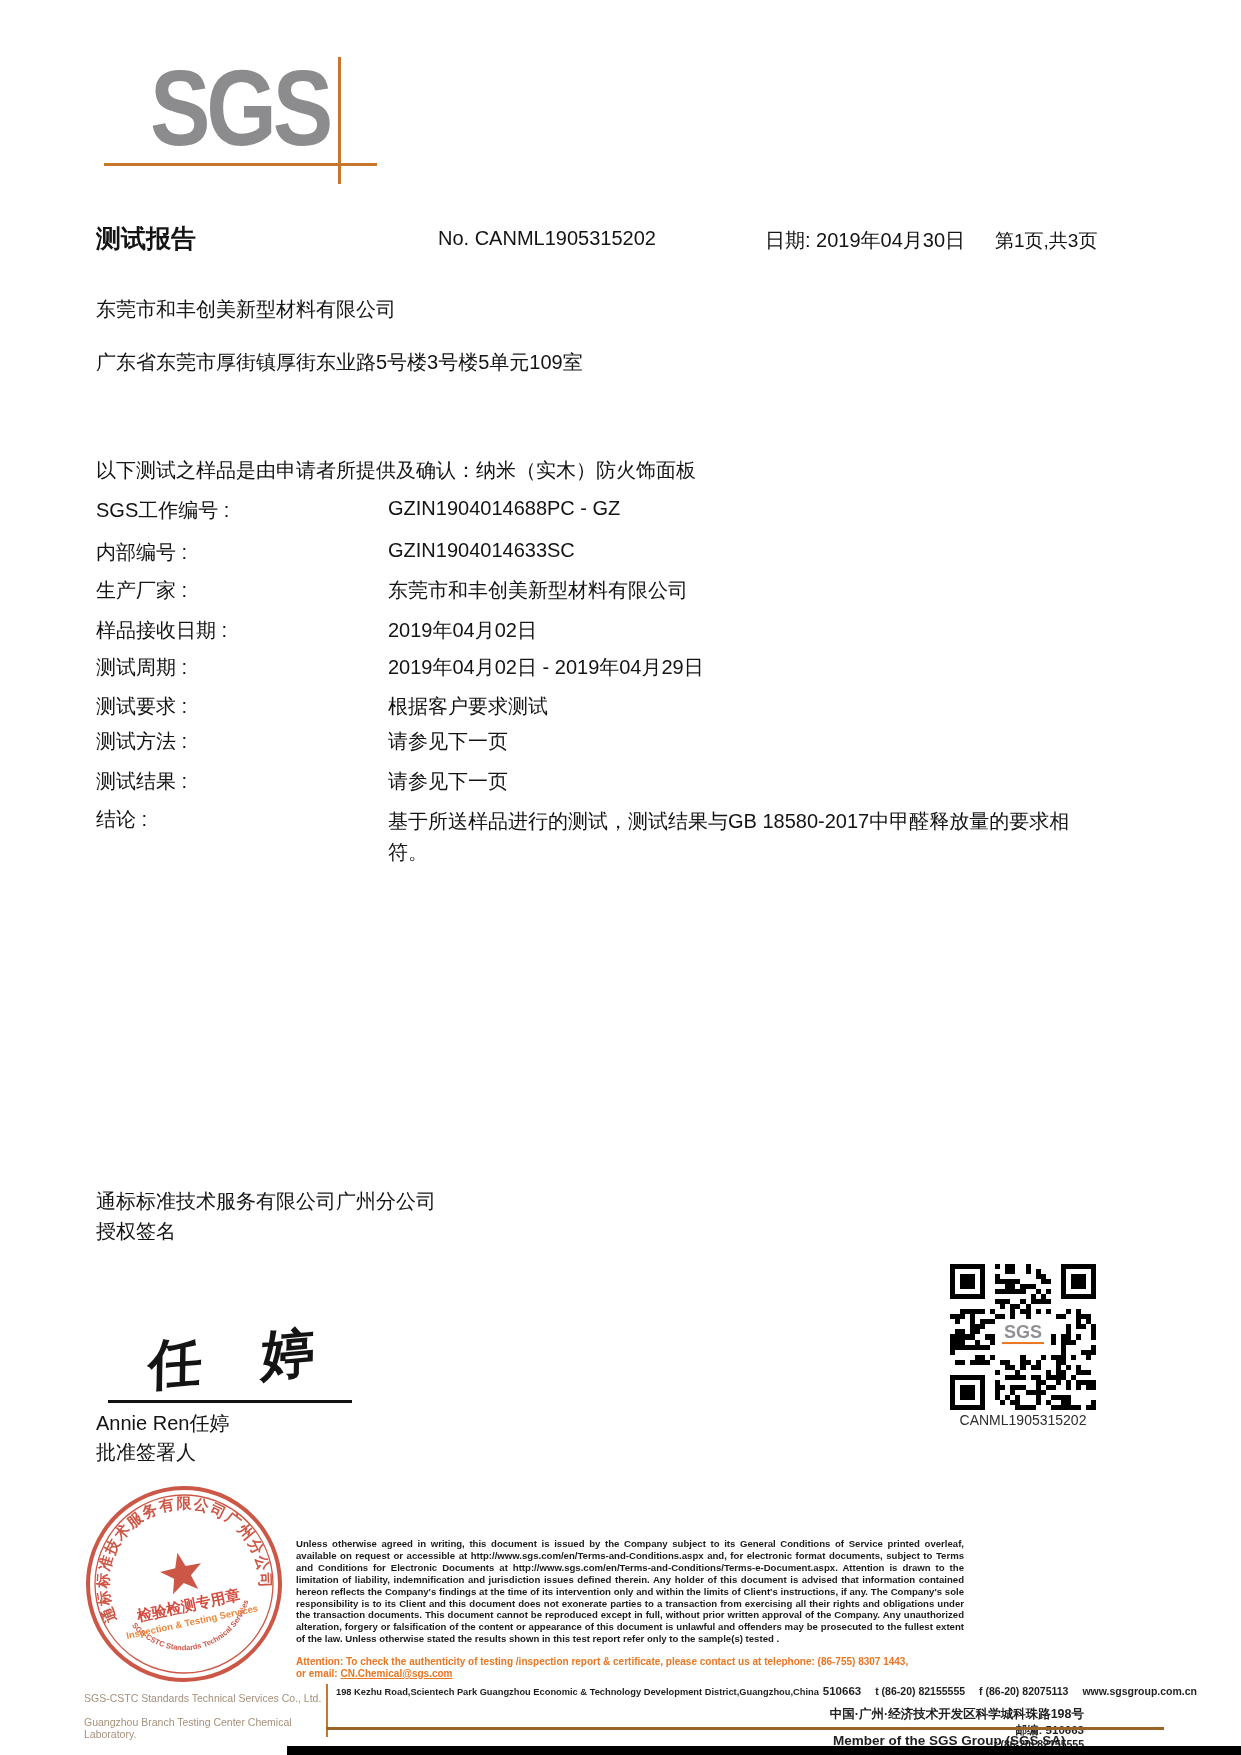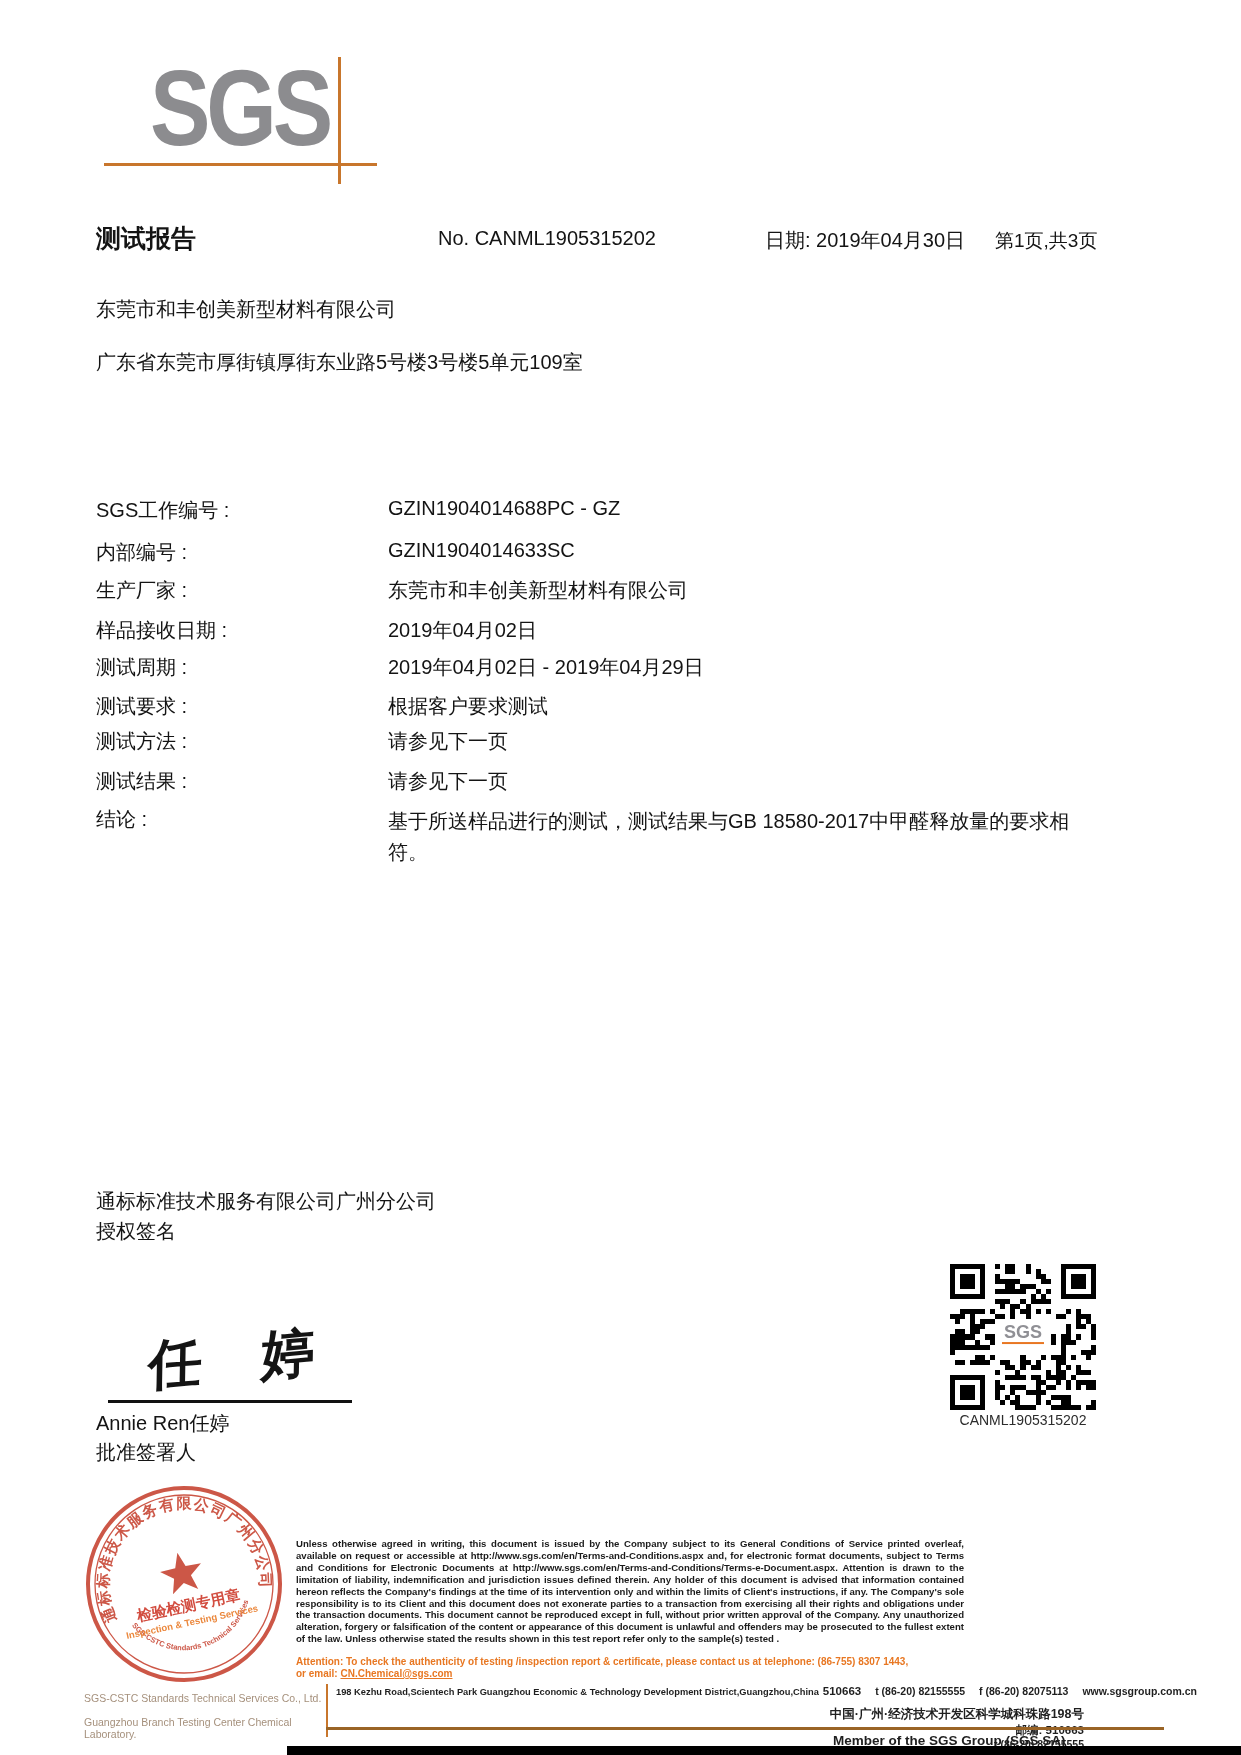--- a/index.html
+++ b/index.html
@@ -86,20 +86,21 @@
   <div class="logo-vline"></div>
 
   <div class="doc-title">测试报告</div>
   <div class="report-no">No. CANML1905315202</div>
   <div class="doc-date">日期: 2019年04月30日</div>
   <div class="page-info">第1页,共3页</div>
 
   <div class="applicant-name">东莞市和丰创美新型材料有限公司</div>
   <div class="applicant-address">广东省东莞市厚街镇厚街东业路5号楼3号楼5单元109室</div>
 
+  <div class="statement">以下测试之样品是由申请者所提供及确认：纳米（实木）防火饰面板</div>
 
   <div class="frow" style="top:497px">
     <span class="flabel">SGS工作编号 :</span>
     <span class="fvalue">GZIN1904014688PC - GZ</span>
   </div>
   <div class="frow" style="top:539px">
     <span class="flabel">内部编号 :</span>
     <span class="fvalue">GZIN1904014633SC</span>
   </div>
   <div class="frow" style="top:577px">

